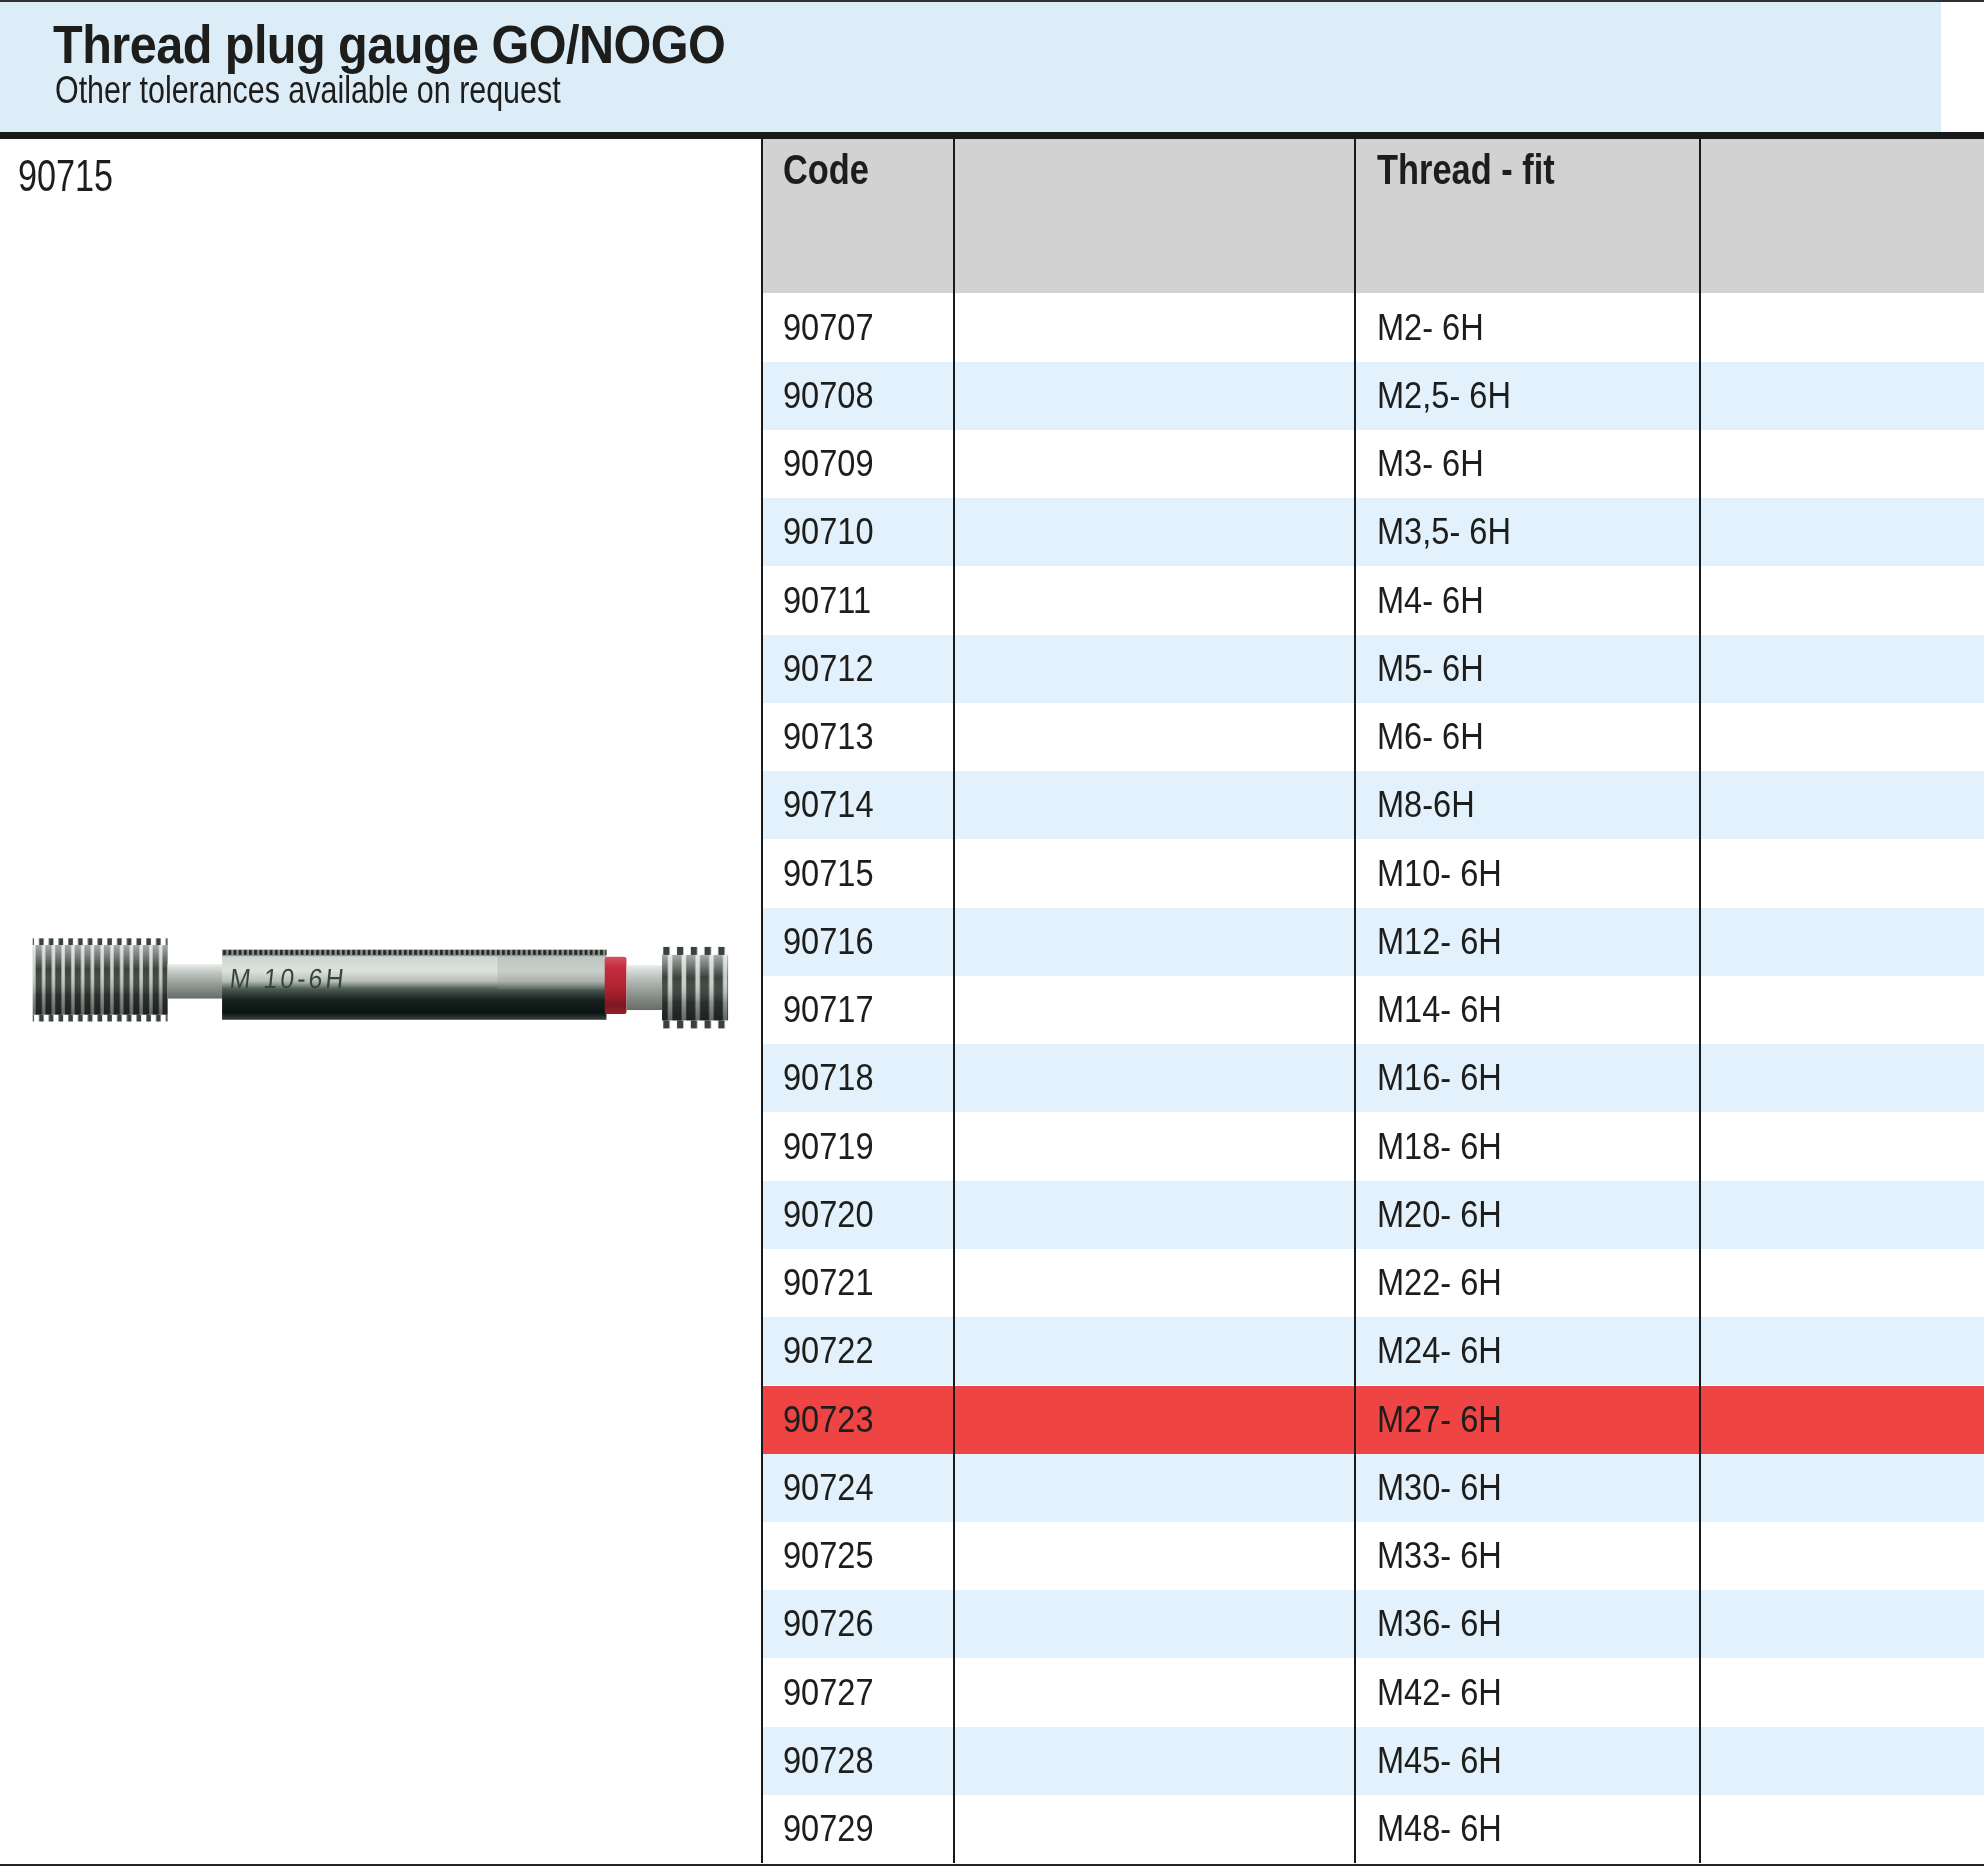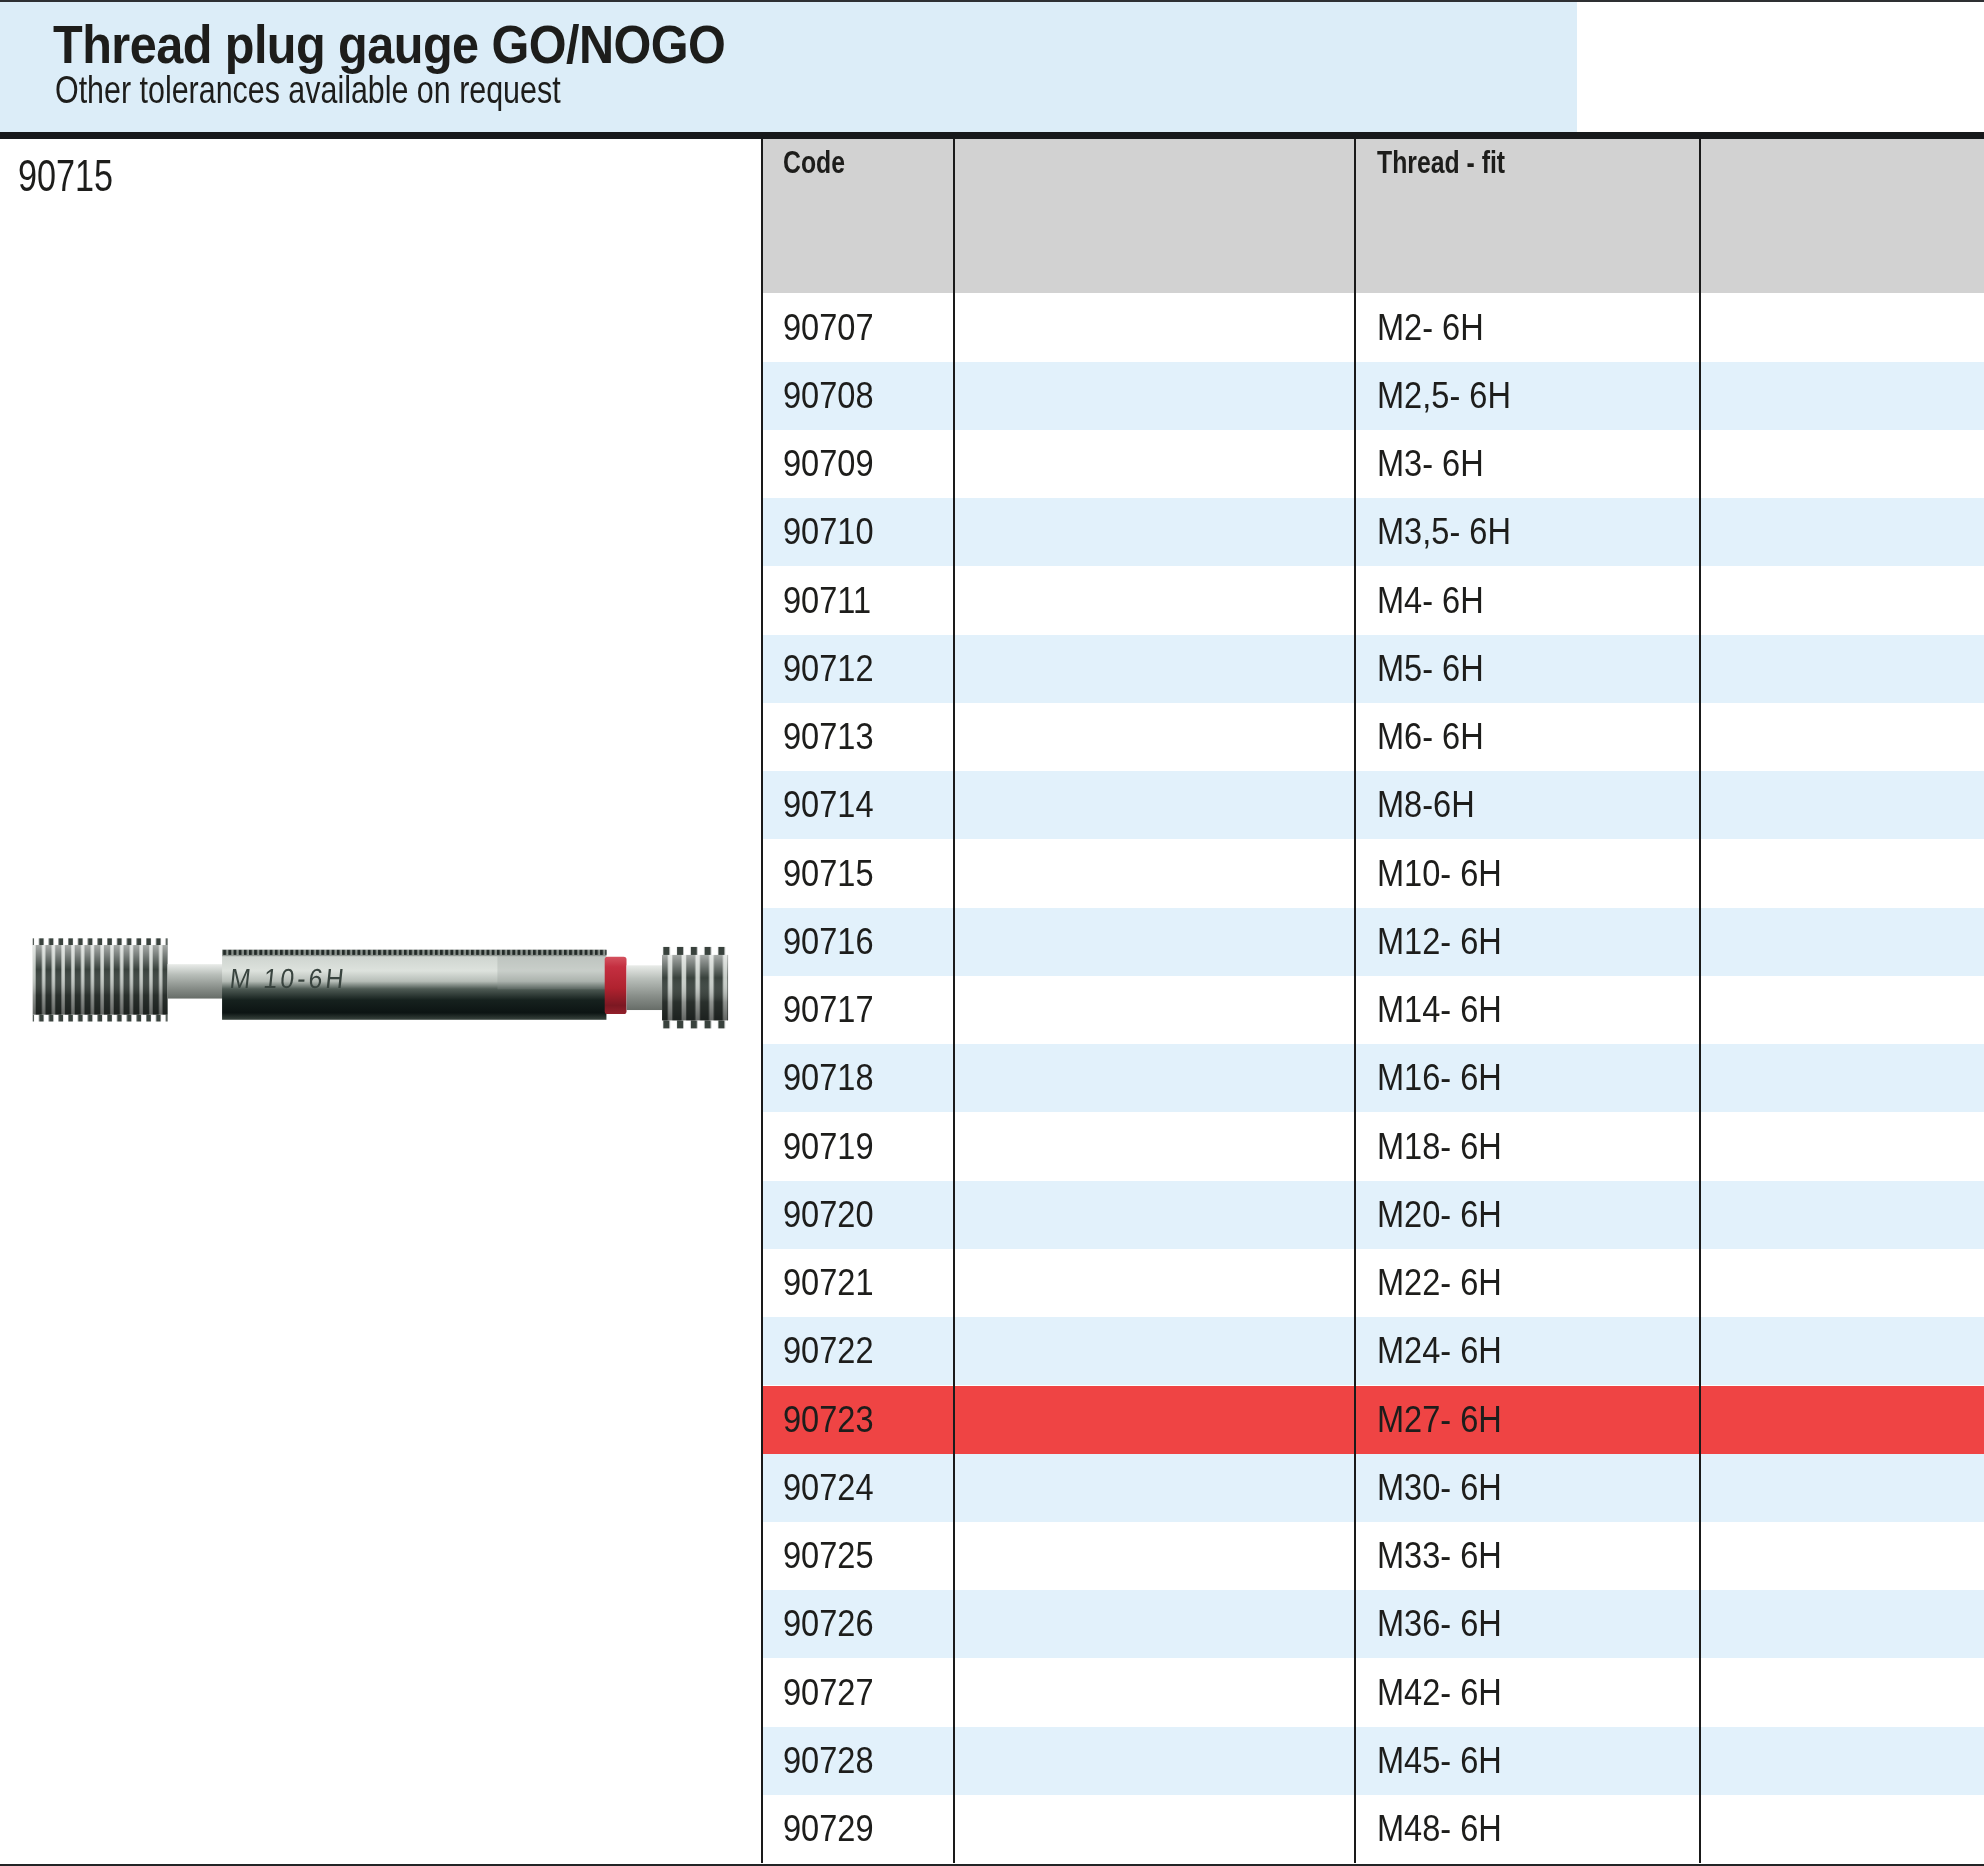--- a/index.html
+++ b/index.html
@@ -10,36 +10,36 @@
   }
   .abs { position:absolute; }
 
   
   .cxT { display:inline-block; transform:scaleX(.90); transform-origin:0 0; white-space:nowrap; }
   .cxS { display:inline-block; transform:scaleX(.78); transform-origin:0 0; white-space:nowrap; }
   .cxL { display:inline-block; transform:scaleX(.76); transform-origin:0 0; white-space:nowrap; }
   .cxH { display:inline-block; transform:scaleX(.80); transform-origin:0 0; white-space:nowrap; }
 
   #topline  { left:0; top:0;      width:1985px; height:2.3px;  background:#2e3033; }
-  #hdrband  { left:0; top:2.3px;    width:1577px; height:130px; background:#dcedf8; }
+  #hdrband  { left:0; top:2.3px;    width:1941px; height:130px; background:#dcedf8; }
   #title    { left:53px; top:14px;  font-size:54px; font-weight:700; line-height:1.05; letter-spacing:-0.6px; }
   #subtitle { left:55px; top:68px; font-size:39px; font-weight:400; line-height:1.05; }
   #blackrule{ left:0; top:132px;  width:1985px; height:7px; background:#17191b; }
   #itemlabel{ left:18.4px; top:153px; font-size:45px; line-height:1.0; }
   #botline  { left:0; top:1864px; width:1985px; height:2.9px; background:#232526; }
 
   
   #thead-bg { left:761px; top:139px; width:1224px; height:154px; background:#d2d2d2; }
   .vline    { position:absolute; top:139px; height:1724px; width:1.7px; background:#1a1a1a; z-index:6; }
   #vline-left { left:761px; }
   #vline-1    { left:953px; }
   #vline-2    { left:1354px; }
   #vline-3    { left:1699px; }
 
-  .thlabel { position:absolute; top:146px; font-size:31px; font-weight:700; line-height:1.1; z-index:4; }
+  .thlabel { position:absolute; top:146px; font-size:43px; font-weight:700; line-height:1.1; z-index:4; }
   #th-code   { left:783px; }
   #th-col2   { left:978px; }
   #th-thread { left:1377px; }
   #th-col4   { left:1724px; }
 
   #tbody { position:absolute; left:0; top:0; width:1985px; height:1866px; z-index:1; }
   .trow  { position:absolute; left:761px; width:1224px; }
   .trow .cell {
     position:absolute; top:0; height:100%;
     display:flex; align-items:center;

